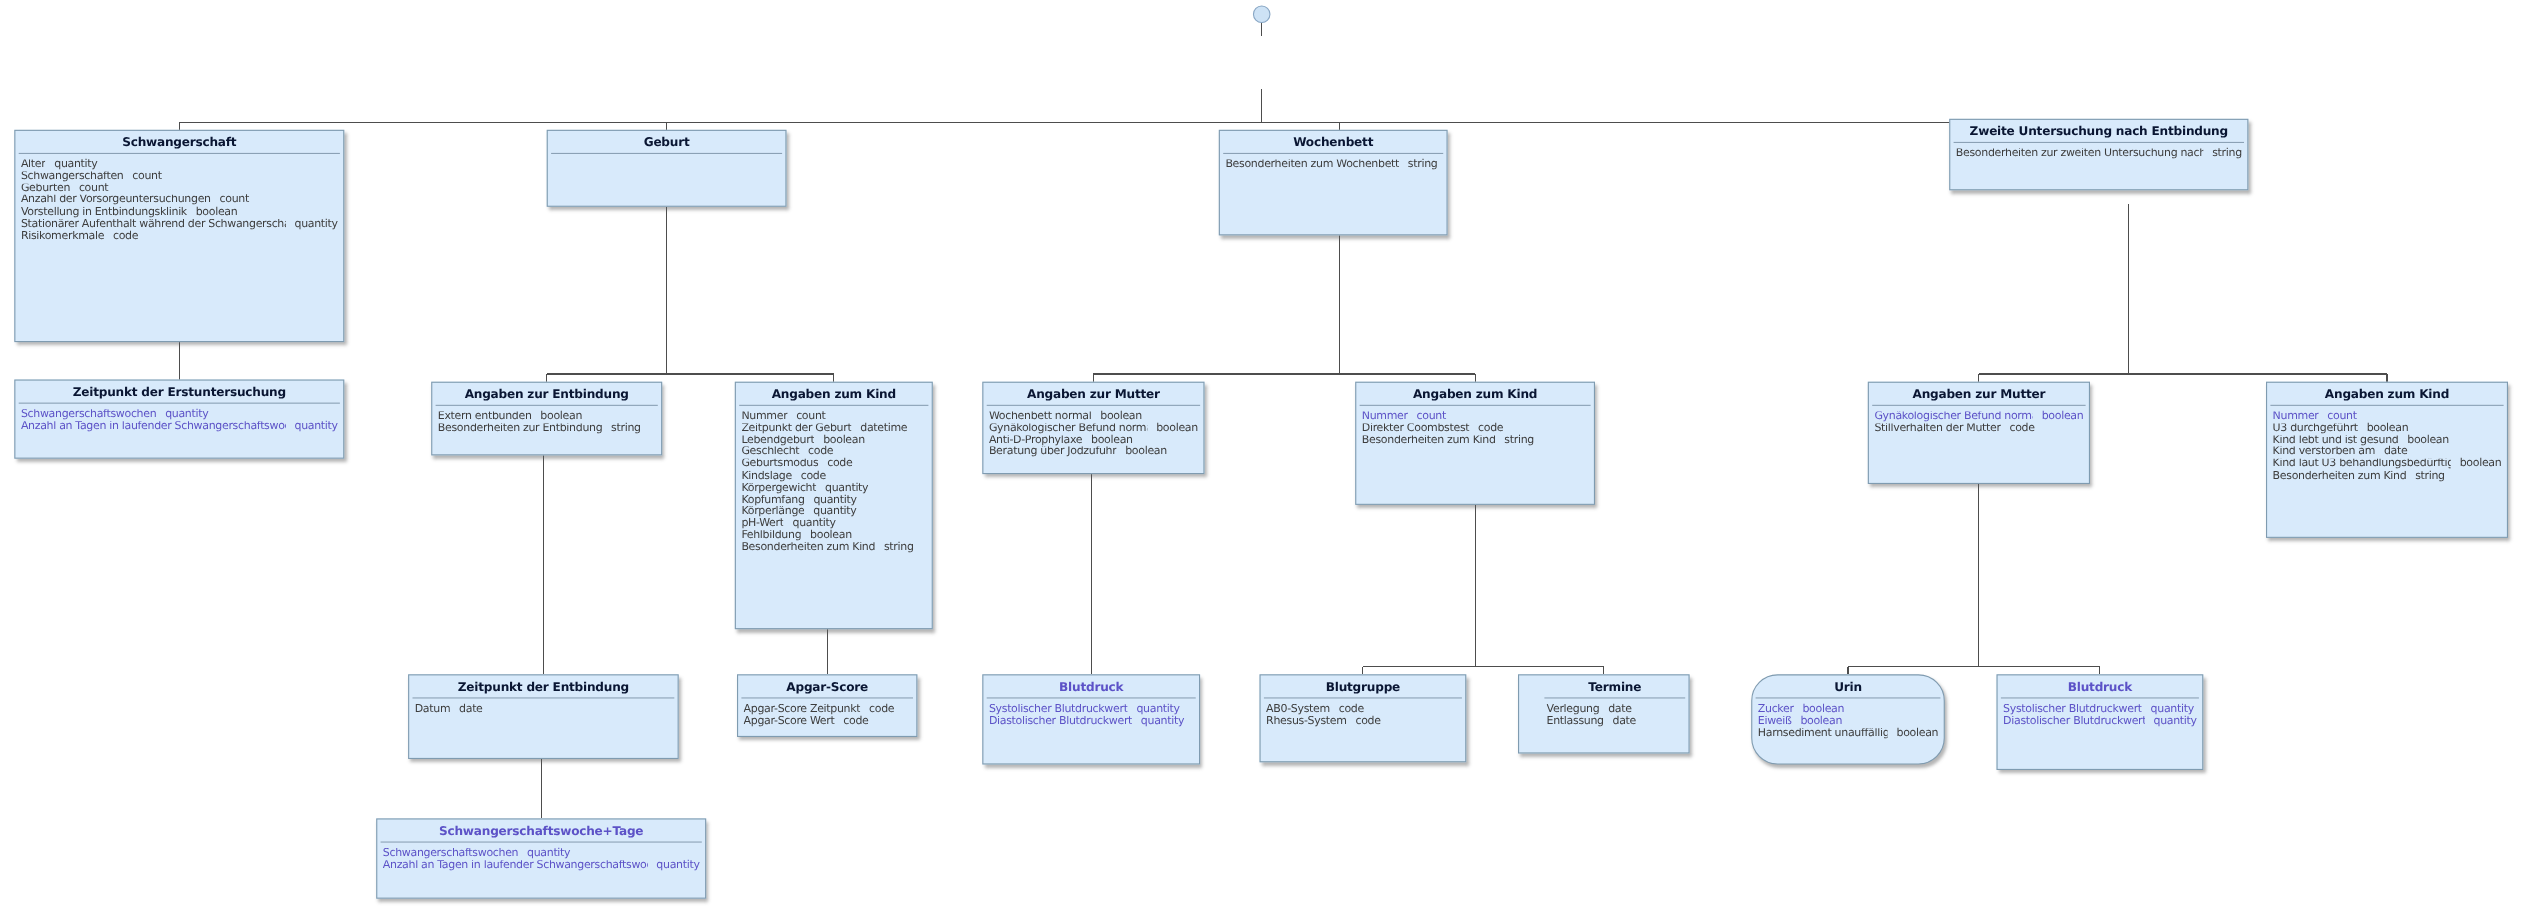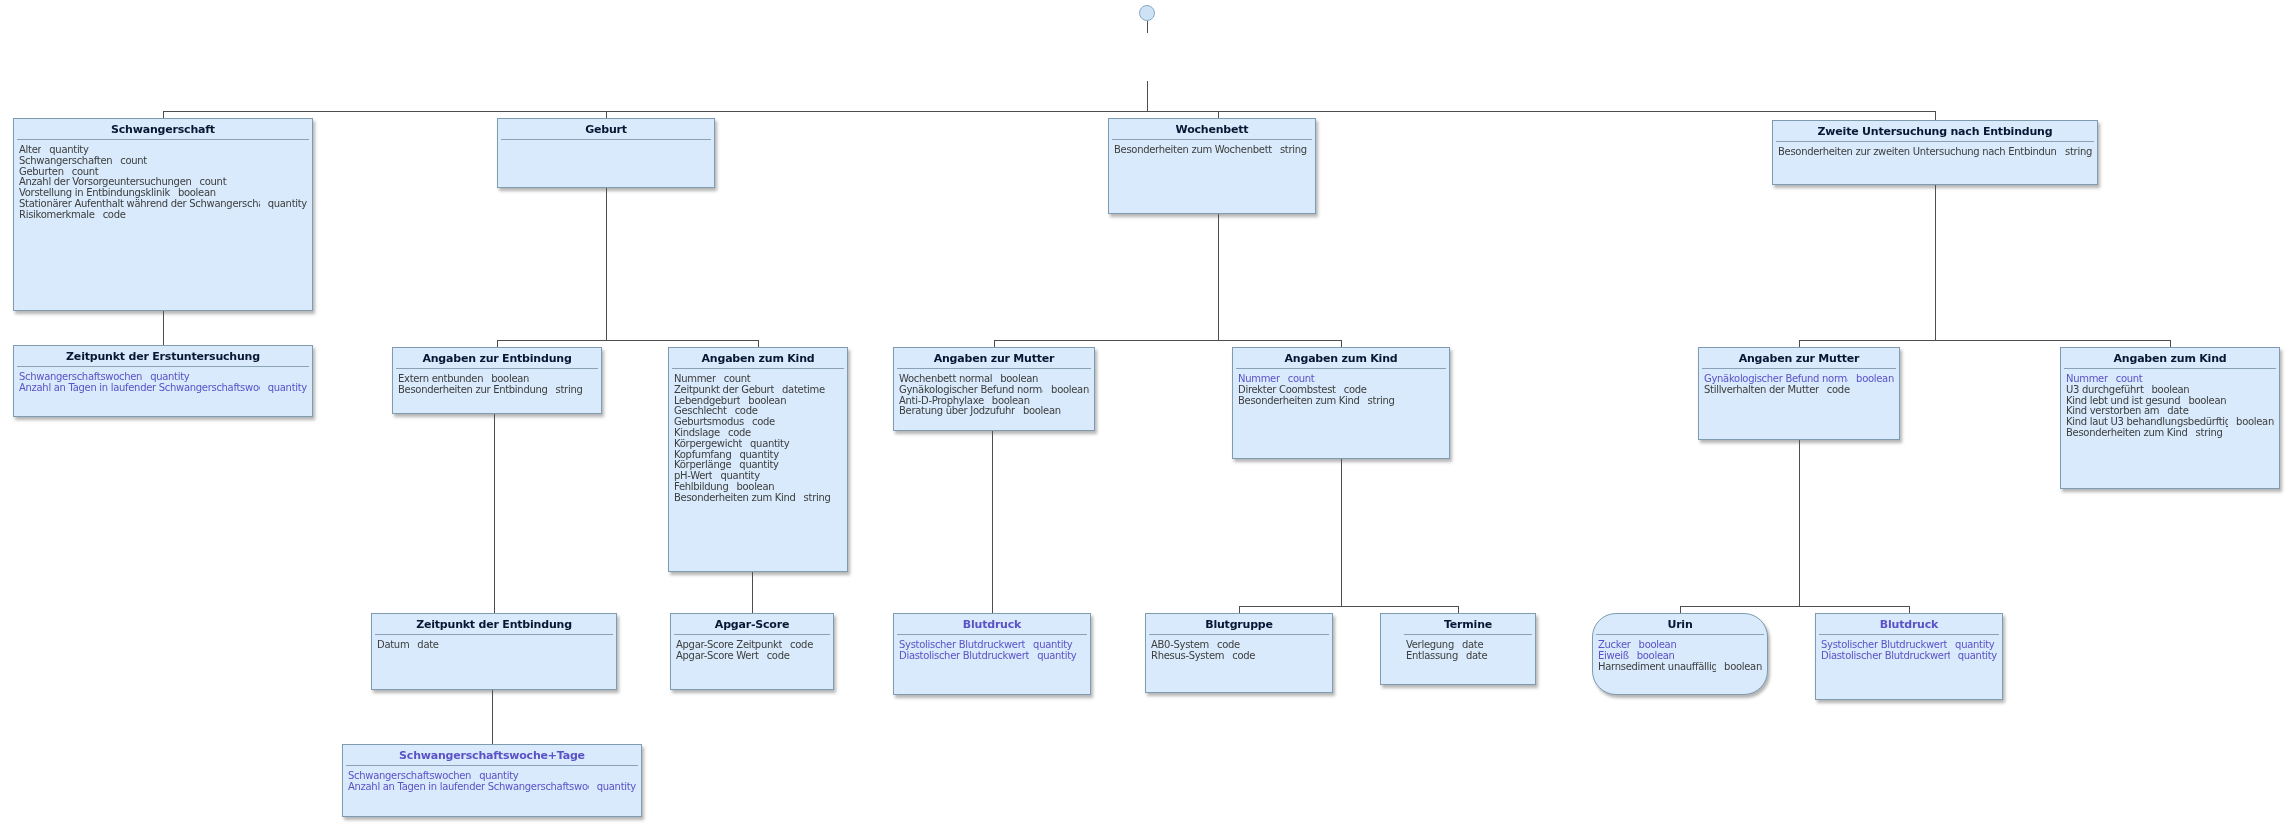--- a/index.html
+++ b/index.html
@@ -120,21 +120,21 @@
     </div>
     <div class="node" style="left: 1108px; top: 118px; width: 208px; height: 96px;">
       <div class="node-title">Wochenbett</div>
       <div class="node-body">
         <div class="field-row">
           <span class="field-name">Besonderheiten zum Wochenbett</span>
           <span class="field-type">string</span>
         </div>
       </div>
     </div>
-    <div class="node" style="left: 1772px; top: 120px; width: 326px; height: 65px;">
+    <div class="node" style="left: 1772px; top: 108px; width: 272px; height: 65px;">
       <div class="node-title">Zweite Untersuchung nach Entbindung</div>
       <div class="node-body">
         <div class="field-row">
           <span class="field-name">Besonderheiten zur zweiten Untersuchung nach Entbindung</span>
           <span class="field-type">string</span>
         </div>
       </div>
     </div>
     <div class="node" style="left: 13px; top: 345px; width: 300px; height: 72px;">
       <div class="node-title">Zeitpunkt der Erstuntersuchung</div>
@@ -297,21 +297,21 @@
     </div>
     <div class="node" style="left: 371px; top: 613px; width: 246px; height: 77px;">
       <div class="node-title">Zeitpunkt der Entbindung</div>
       <div class="node-body">
         <div class="field-row">
           <span class="field-name">Datum</span>
           <span class="field-type">date</span>
         </div>
       </div>
     </div>
-    <div class="node" style="left: 670px; top: 613px; width: 164px; height: 77px;">
+    <div class="node" style="left: 670px; top: 613px; width: 164px; height: 57px;">
       <div class="node-title">Apgar-Score</div>
       <div class="node-body">
         <div class="field-row">
           <span class="field-name">Apgar-Score Zeitpunkt</span>
           <span class="field-type">code</span>
         </div>
         <div class="field-row">
           <span class="field-name">Apgar-Score Wert</span>
           <span class="field-type">code</span>
         </div>

